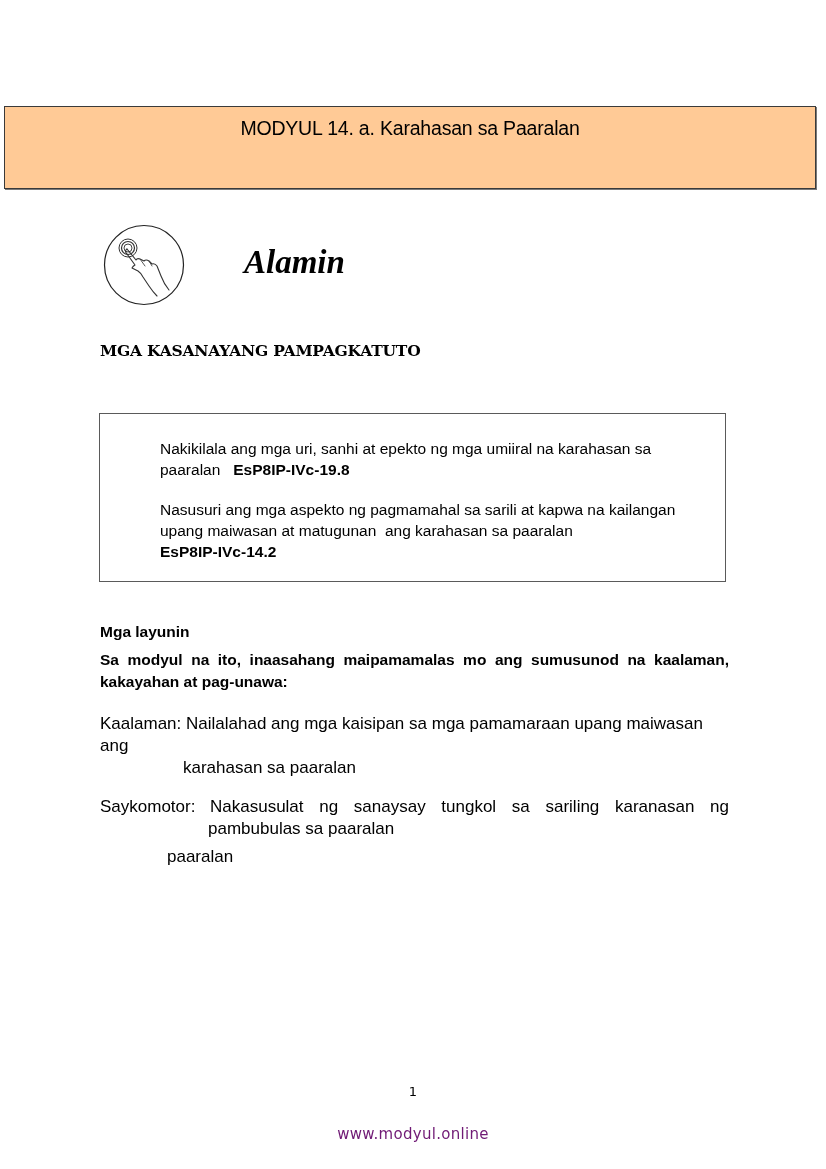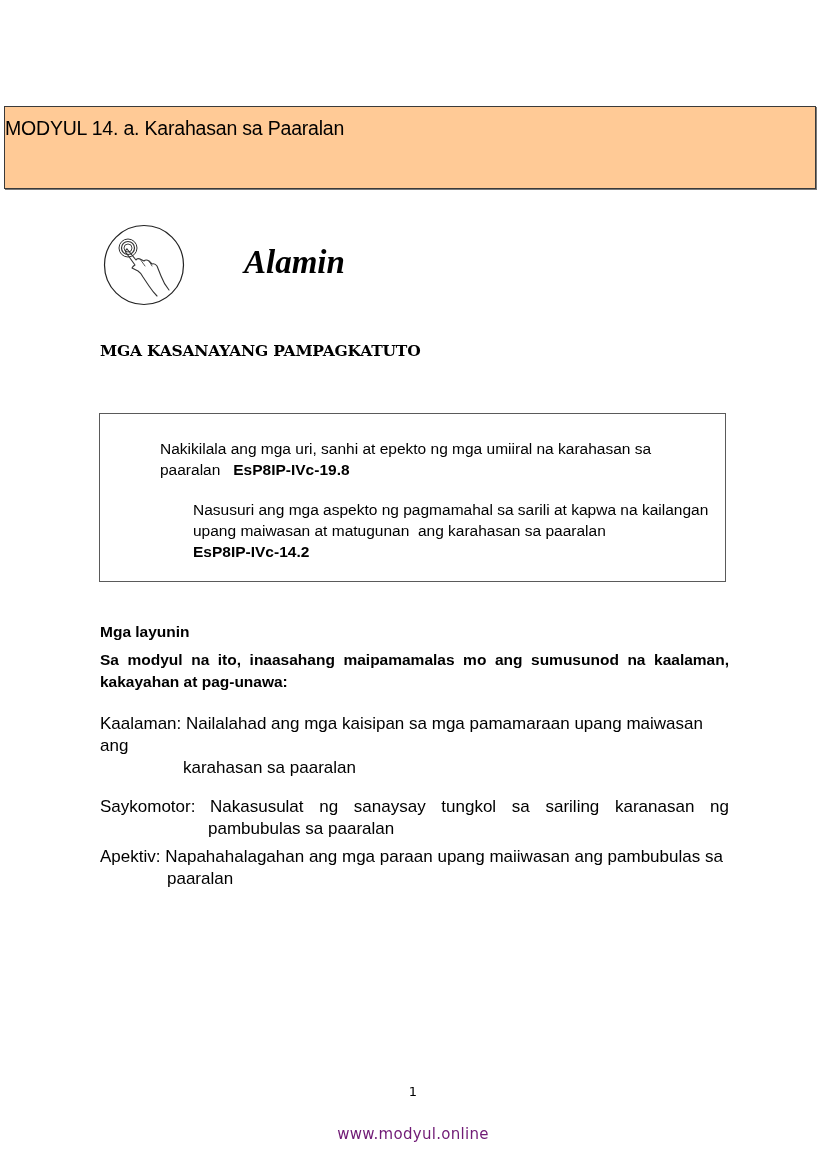--- a/index.html
+++ b/index.html
@@ -23,20 +23,21 @@
       height: 81px;
       background: #ffca96;
       border: 1px solid #3a3a3a;
       box-shadow: 1px 1px 0 #7a7a7a;
     }
     .header-title {
       position: absolute;
       left: 0;
       right: 0;
       top: 10px;
+      text-align: center;
       font-size: 19.5px;
       letter-spacing: -0.2px;
     }
     .alamin-icon {
       position: absolute;
       left: 103px;
       top: 224px;
       width: 82px;
       height: 82px;
     }
@@ -136,21 +137,21 @@
 
 <div class="alamin-title">Alamin</div>
 
 <div class="section-heading">MGA KASANAYANG PAMPAGKATUTO</div>
 
 <div class="competency-box">
   <div class="comp-item" style="top: 24px;">
     <div>Nakikilala ang mga uri, sanhi at epekto ng mga umiiral na karahasan sa</div>
     <div><span>paaralan</span>&nbsp;&nbsp;&nbsp;<span class="comp-code">EsP8IP-IVc-19.8</span></div>
   </div>
-  <div class="comp-item" style="top: 85px; margin-left: 33px;">
+  <div class="comp-item" style="top: 85px;">
     <div>Nasusuri ang mga aspekto ng pagmamahal sa sarili at kapwa na kailangan</div>
     <div style="white-space: pre;">upang maiwasan at matugunan  ang karahasan sa paaralan</div>
     <div class="comp-code">EsP8IP-IVc-14.2</div>
   </div>
 </div>
 
 <div class="body-text bold" style="top: 607px;">Mga layunin</div>
 
 <div class="body-text justify" style="top: 649px;">Sa modyul na ito, inaasahang maipamamalas mo ang sumusunod na kaalaman, kakayahan at pag-unawa:</div>
 
@@ -170,18 +171,17 @@
         <span>sa</span>
         <span>sariling</span>
         <span>karanasan</span>
         <span>ng</span>
     </span>
   </div>
   <div style="padding-left: 108px;">pambubulas sa paaralan</div>
 </div>
 
 <div class="obj-row" style="top: 846px;">
-  <div><span>Apektiv:</span> <span>Napahahalagahan ang mga paraan upang maiiwasan ang pambubulas sa</span></div>
   <div style="padding-left: 67px;">paaralan</div>
 </div>
 
 <div class="page-number">1</div>
 <div class="watermark">www.modyul.online</div>
 
 </body></html>

